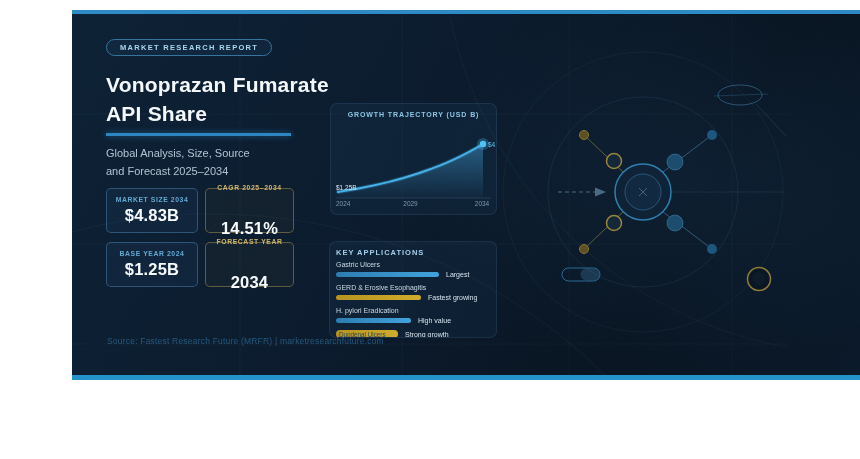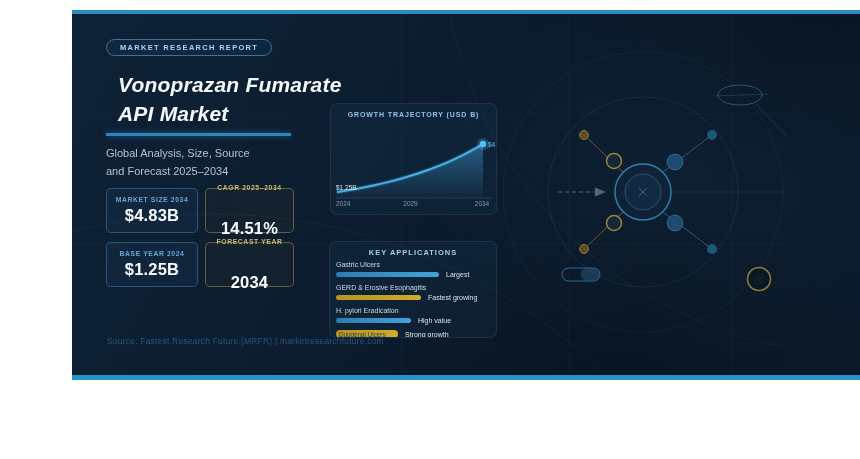--- a/index.html
+++ b/index.html
@@ -30,22 +30,22 @@
   .badge {
     position:absolute; left:34px; top:25px; height:17px;
     display:inline-flex; align-items:center; padding:0 13px;
     border:1px solid #35759f; border-radius:10px;
     background:rgba(50,110,160,0.10);
     color:#a9d6ef; font-size:7.5px; font-weight:bold; letter-spacing:1.3px;
   }
 
   
   .title {
-    position:absolute; left:46px; top:56px;
-    color:#f5f8fa; font-size:21px; font-weight:bold; line-height:29px; letter-spacing:0.2px;font-style:italic;
+    position:absolute; left:34px; top:56px;
+    color:#f5f8fa; font-size:21px; font-weight:bold; line-height:29px; letter-spacing:0.2px;
   }
   .rule { position:absolute; left:34px; top:119px; width:185px; height:2.5px; background:#2e86c1; box-shadow:0 0 6px rgba(46,134,193,0.6); }
   .subtitle { position:absolute; left:34px; top:131px; color:#b2c3d3; font-size:11px; line-height:17.5px; }
 
   
   .stats {
     position:absolute; left:34px; top:174px;
     display:grid; grid-template-columns:92px 89px; grid-auto-rows:45px;
     column-gap:7px; row-gap:9px;
   }
@@ -64,21 +64,21 @@
     background:rgba(50,100,145,0.10);
     border:1px solid rgba(120,170,210,0.12);
     overflow:hidden;
   }
   .chart-card { left:258px; top:89px; width:167px; height:112px; }
   .chart-title { position:absolute; top:7px; left:0; width:100%; text-align:center;
     color:#8fc5e4; font-size:7px; font-weight:bold; letter-spacing:0.9px; }
   .chart-svg { position:absolute; inset:0; }
 
   .apps-card { left:257px; top:227px; width:168px; height:97px; padding:6px 6px 0 6px; }
-  .apps-title { text-align:center; color:#a3cde9; font-size:7.5px; font-weight:bold; letter-spacing:1px; line-height:10px; margin-bottom:3px; }
+  .apps-title { text-align:left; color:#a3cde9; font-size:7.5px; font-weight:bold; letter-spacing:1px; line-height:10px; margin-bottom:3px; }
   .app-label { font-size:7px; color:#ccdae5; line-height:8px; margin-bottom:2px; }
   .app-barline { display:flex; align-items:center; margin-bottom:6px; }
   .app-bar { height:5px; border-radius:3px; flex:0 0 auto; }
   .app-bar.blue { background:linear-gradient(90deg,#2d7cb0,#41a4dd); }
   .app-bar.gold { background:linear-gradient(90deg,#b6941f,#d0ac2c); }
   .app-bar.tall { height:8px; border-radius:4px; display:flex; align-items:center; overflow:hidden; }
   .in-bar-label { font-size:6.3px; color:#27455c; padding-left:3px; white-space:nowrap; }
   .app-tag { font-size:7px; color:#d6e3ed; margin-left:7px; white-space:nowrap; }
 
   .source { position:absolute; left:35px; top:322px; font-size:8.5px; color:#27587d; letter-spacing:0.2px; }
@@ -147,21 +147,21 @@
         <line x1="684" y1="90" x2="714" y2="122" stroke="rgba(80,150,200,0.2)" stroke-width="1"></line>
       </g>
     </g>
   </svg>
 
   <div class="content">
     <div class="badge">MARKET RESEARCH REPORT</div>
 
     <div class="title">
       <div>Vonoprazan Fumarate</div>
-      <div>API Market</div>
+      <div>API Share</div>
     </div>
     <div class="rule"></div>
     <div class="subtitle">
       <div>Global Analysis, Size, Source</div>
       <div>and Forecast 2025–2034</div>
     </div>
 
     <div class="stats">
       <div class="stat-card blue">
         <div class="s-label">MARKET SIZE 2034</div>

